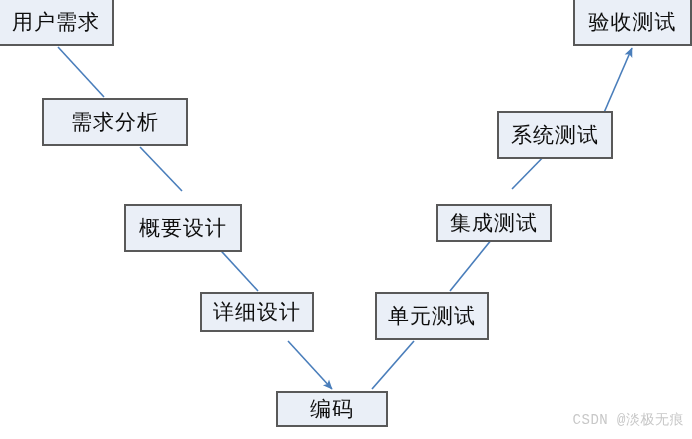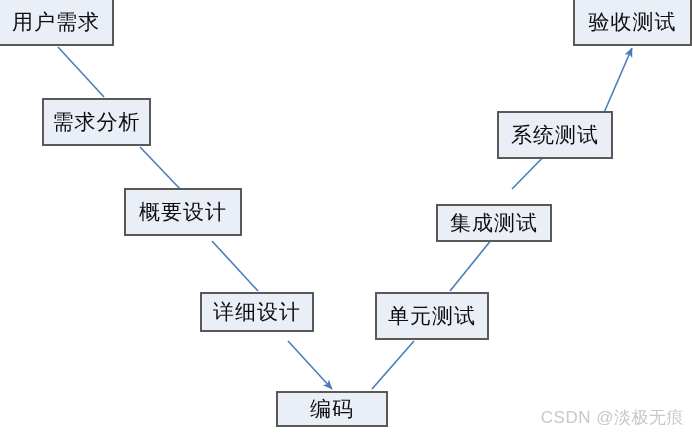--- a/index.html
+++ b/index.html
@@ -6,21 +6,21 @@
     margin: 0;
     padding: 0;
     background: #ffffff;
   }
   #canvas {
     position: relative;
     width: 692px;
     height: 439px;
     background: #ffffff;
     overflow: hidden;
-    font-family: Liberation Sans, sans-serif;
+    font-family: Liberation Mono, monospace;
   }
   .node {
     position: absolute;
     box-sizing: border-box;
     background: #eaeff7;
     border: 2px solid #595959;
     display: flex;
     align-items: center;
     justify-content: center;
     color: #0d0d0d;
@@ -35,21 +35,21 @@
     top: 0;
     width: 692px;
     height: 439px;
     z-index: 1;
   }
   .watermark {
     position: absolute;
     right: 8px;
     bottom: 10px;
     color: #c8c8c8;
-    font-size: 17px;
+    font-size: 14px;
     letter-spacing: 0.5px;
     white-space: nowrap;
     z-index: 4;
   }
 </style>
 </head>
 <body>
 
 <div id="canvas">
 
@@ -64,22 +64,22 @@
       <line x1="212" y1="241" x2="258" y2="291" stroke="#4a7ebb" stroke-width="1.6"></line>
       <line x1="288" y1="341" x2="332" y2="389" stroke="#4a7ebb" stroke-width="1.6" marker-end="url(#arrowhead)"></line>
       <line x1="372" y1="389" x2="414" y2="341" stroke="#4a7ebb" stroke-width="1.6"></line>
       <line x1="450" y1="291" x2="492" y2="239" stroke="#4a7ebb" stroke-width="1.6"></line>
       <line x1="512" y1="189" x2="554" y2="146" stroke="#4a7ebb" stroke-width="1.6"></line>
       <line x1="590" y1="145" x2="632" y2="48" stroke="#4a7ebb" stroke-width="1.6" marker-end="url(#arrowhead)"></line>
     </svg>
 
   <div id="nodes">
       <div class="node" style="left: -2px; top: -2px; width: 116px; height: 48px;">用户需求</div>
-      <div class="node" style="left: 42px; top: 98px; width: 109px; height: 48px;">需求分析</div>
-      <div class="node" style="left: 124px; top: 188px; width: 118px; height: 48px;">概要设计</div>
+      <div class="node" style="left: 42px; top: 98px; width: 146px; height: 48px;">需求分析</div>
+      <div class="node" style="left: 124px; top: 204px; width: 118px; height: 48px;">概要设计</div>
       <div class="node" style="left: 200px; top: 292px; width: 114px; height: 40px;">详细设计</div>
       <div class="node" style="left: 276px; top: 391px; width: 112px; height: 36px;">编码</div>
       <div class="node" style="left: 375px; top: 292px; width: 114px; height: 48px; text-align: center;">单元测试</div>
       <div class="node" style="left: 436px; top: 204px; width: 116px; height: 38px;">集成测试</div>
       <div class="node" style="left: 497px; top: 97px; width: 116px; height: 48px; margin-top: 14px;">系统测试</div>
       <div class="node" style="left: 573px; top: -2px; width: 119px; height: 48px;">验收测试</div>
     </div>
 
   <div class="watermark">CSDN @淡极无痕</div>
 </div>

